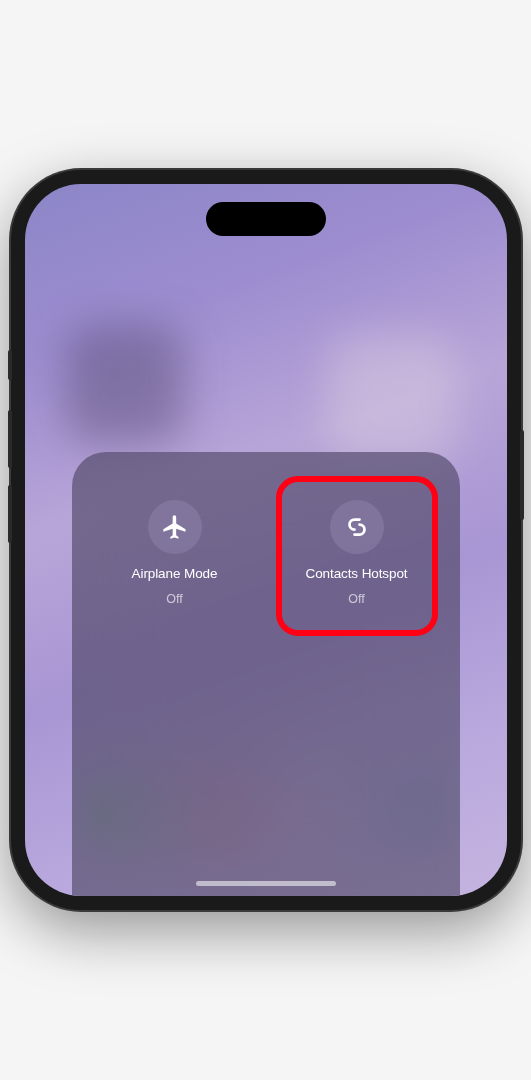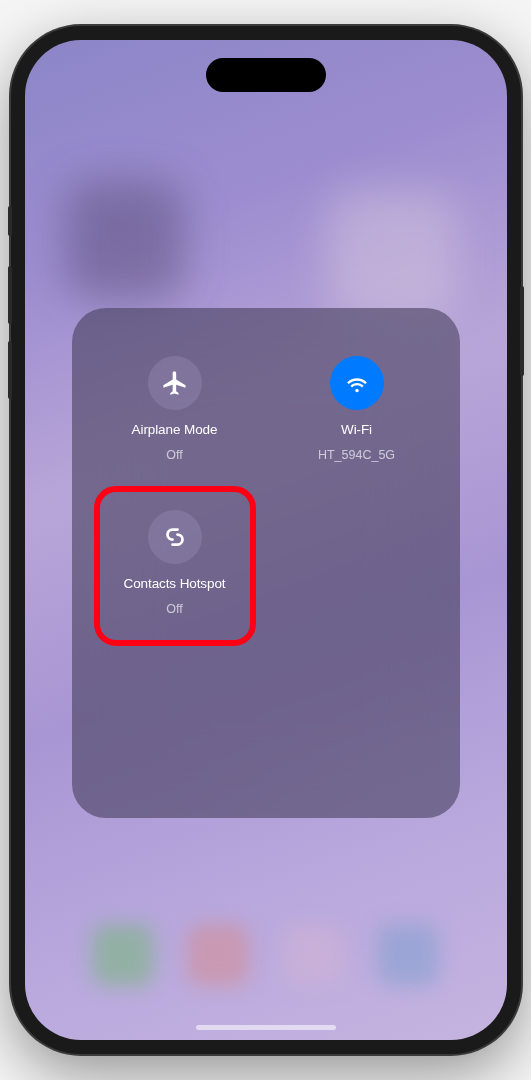--- a/index.html
+++ b/index.html
@@ -8,21 +8,21 @@
       height: 1080px;
       background: #f5f5f5;
       font-family: -apple-system, BlinkMacSystemFont, 'Helvetica Neue', sans-serif;
       display: flex;
       align-items: center;
       justify-content: center;
       overflow: hidden;
     }
     .phone-frame {
       width: 510px;
-      height: 1028px;
+      height: 740px;
       background: #1a1a1a;
       border-radius: 70px;
       padding: 14px;
       position: relative;
       box-shadow: 0 0 0 2px #3a3a3a, 0 20px 60px rgba(0,0,0,0.4);
     }
     .side-button {
       position: absolute;
       background: #2a2a2a;
       border-radius: 2px;
@@ -186,29 +186,20 @@
         <div class="tile-icon icon-inactive">
           <svg width="28" height="28" viewBox="0 0 24 24" fill="white">
             <path d="M21 16v-2l-8-5V3.5c0-.83-.67-1.5-1.5-1.5S10 2.67 10 3.5V9l-8 5v2l8-2.5V19l-2 1.5V22l3.5-1 3.5 1v-1.5L13 19v-5.5l8 2.5z"></path>
           </svg>
         </div>
         <div class="tile-title">Airplane Mode</div>
         <div class="tile-status">Off</div>
       </div>
 
 
-      <div class="control-tile">
-        <div class="tile-icon icon-blue">
-          <svg width="28" height="28" viewBox="0 0 24 24" fill="white">
-            <path d="M12 20c.83 0 1.5-.67 1.5-1.5S12.83 17 12 17s-1.5.67-1.5 1.5S11.17 20 12 20zm-4.24-4.24c2.34-2.34 6.14-2.34 8.49 0l1.41-1.41c-3.12-3.12-8.19-3.12-11.31 0l1.41 1.41zM4.93 12.93c3.9-3.9 10.24-3.9 14.14 0l1.41-1.41c-4.68-4.68-12.28-4.68-16.97 0l1.41 1.41z"></path>
-          </svg>
-        </div>
-        <div class="tile-title">Wi-Fi</div>
-        <div class="tile-status">HT_594C_5G</div>
-      </div>
 
 
 
       <div class="control-tile">
         <div class="highlight-ring"></div>
         <div class="tile-icon icon-inactive">
           <svg width="30" height="30" viewBox="0 0 24 24" fill="none" stroke="white" stroke-width="2.2" stroke-linecap="round">
             <path d="M10 14 a4 4 0 1 1 0-8 h4"></path>
             <path d="M14 10 a4 4 0 1 1 0 8 h-4"></path>
           </svg>

